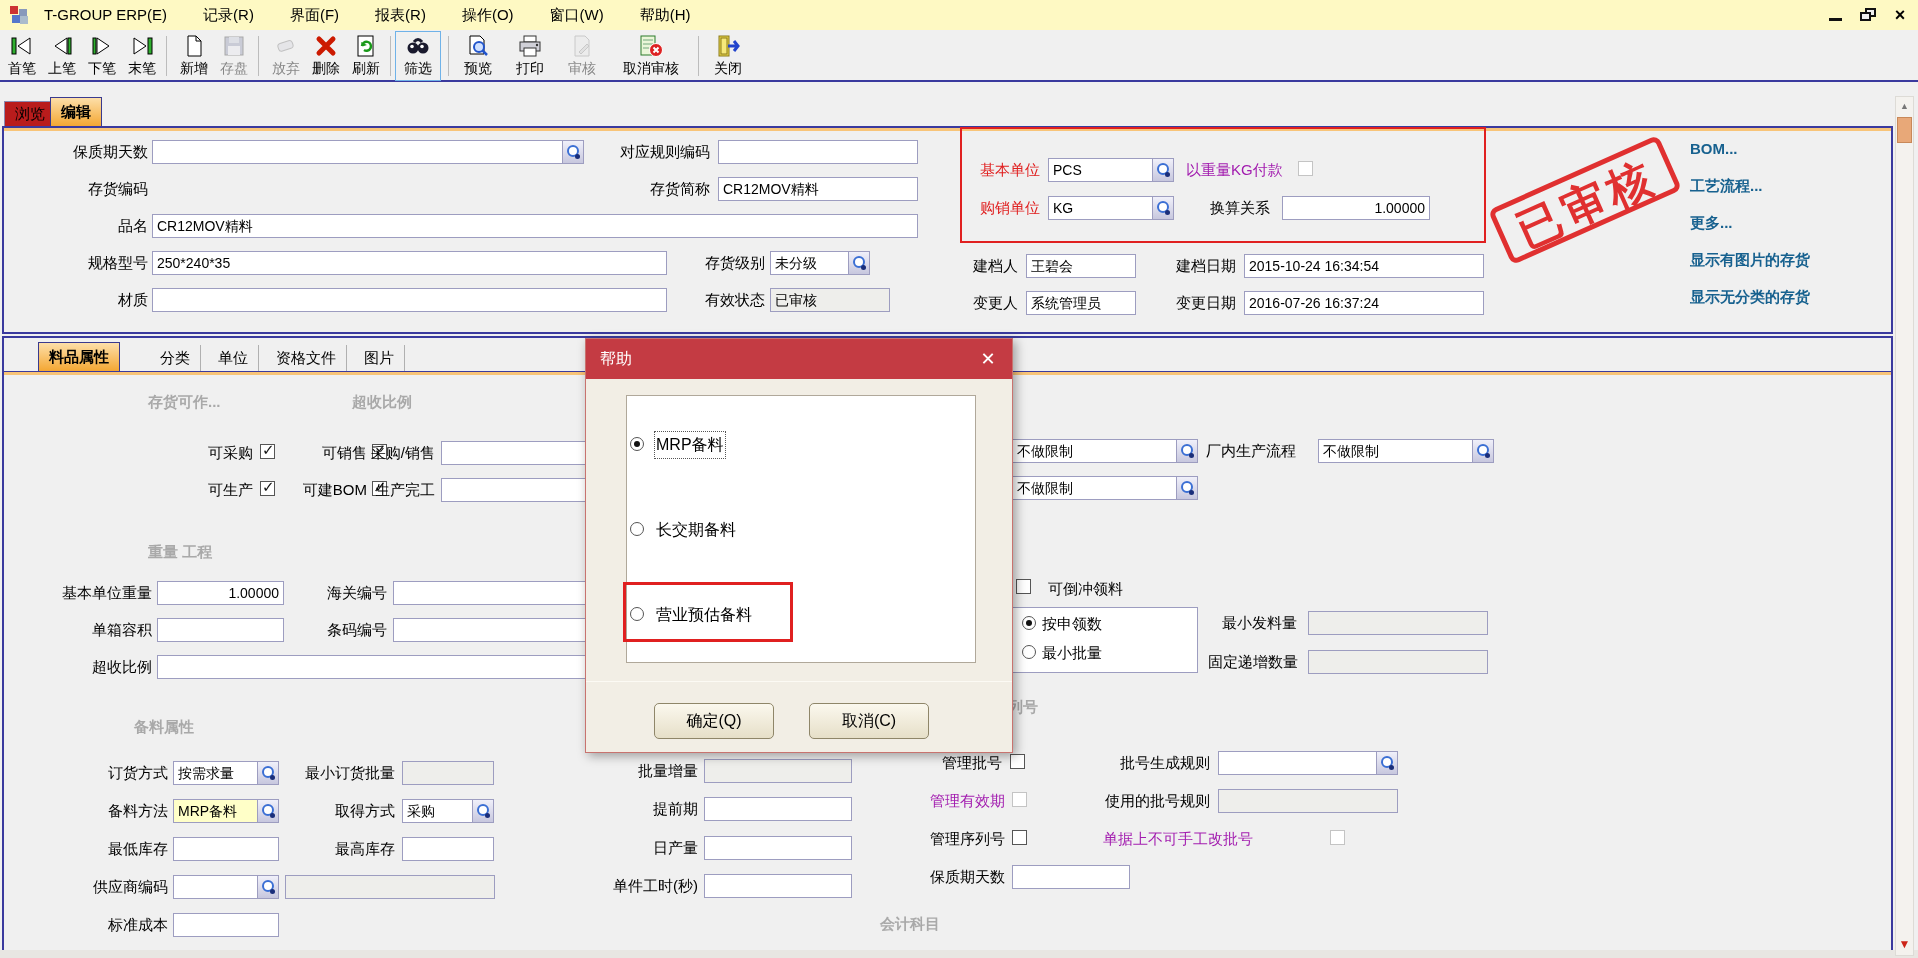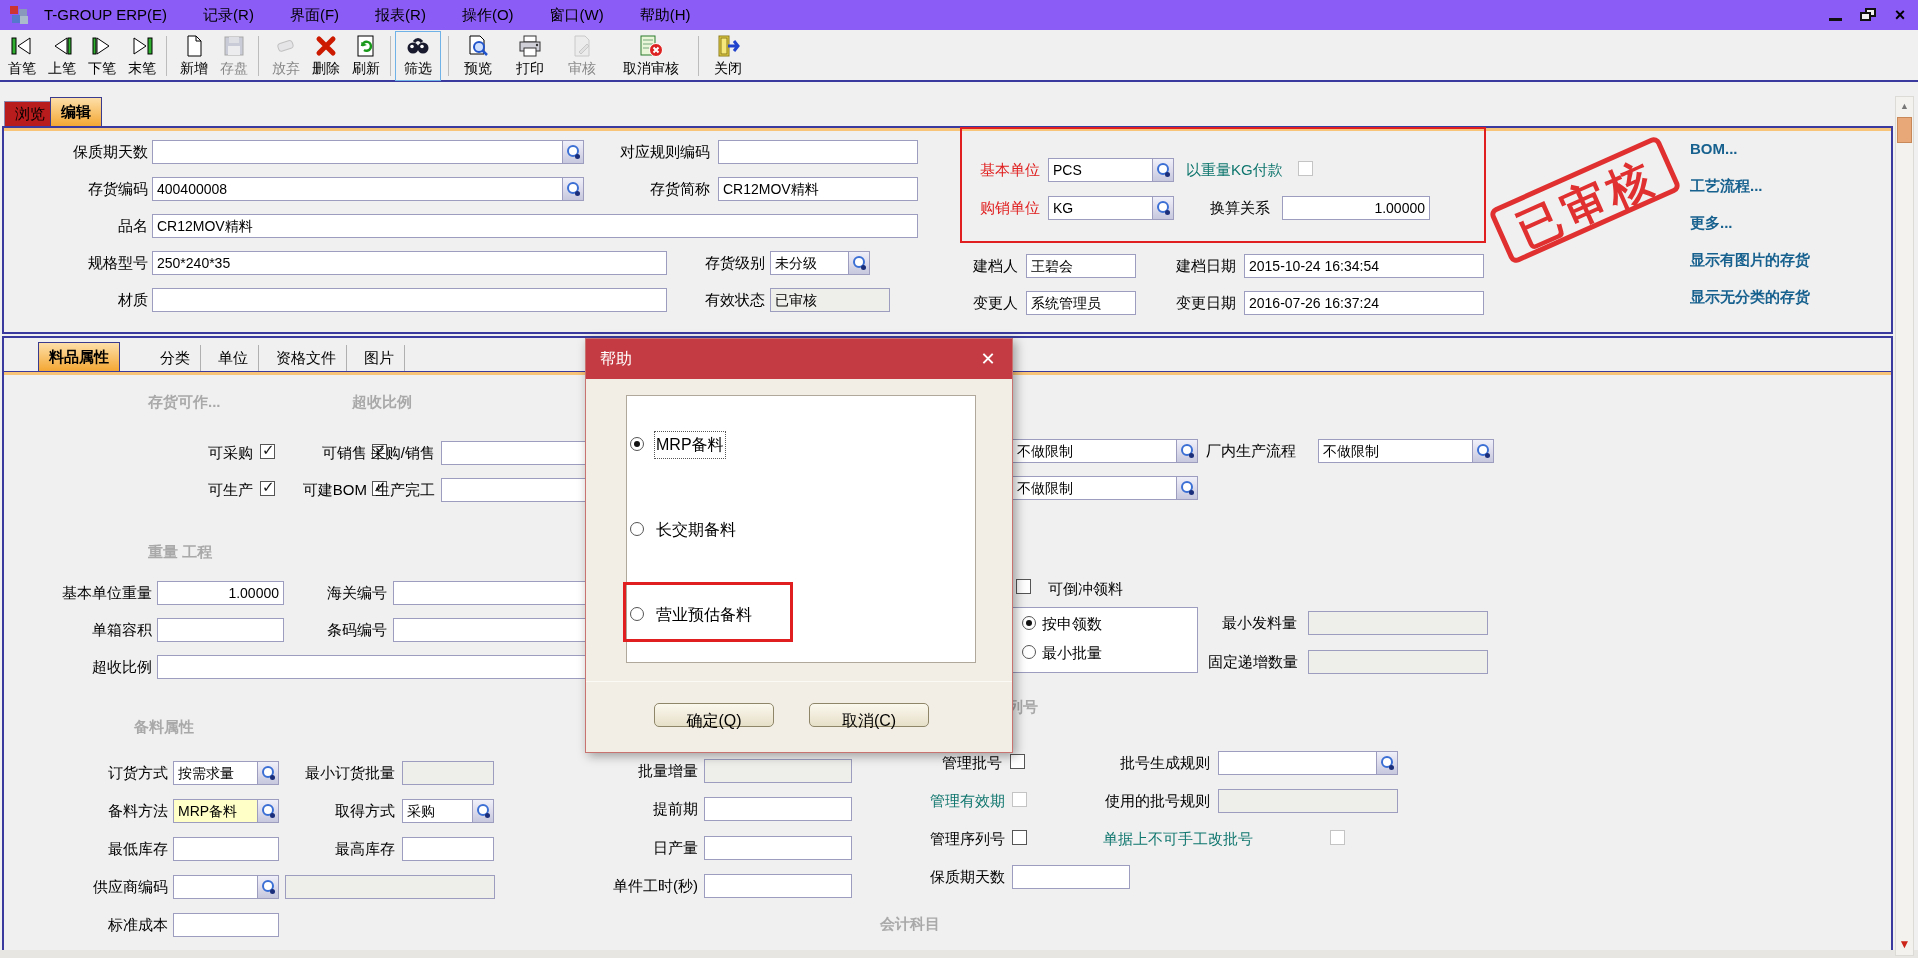--- a/index.html
+++ b/index.html
@@ -1,20 +1,20 @@
 <!DOCTYPE html>
 <html><head>
 <meta charset="utf-8">
 <style>
   html,body{margin:0;padding:0;background:#d8d8d8;}
   *{box-sizing:border-box;}
   .screen{position:relative;width:1918px;height:958px;background:#f0f0f0;overflow:hidden;
           font-family:"Liberation Sans",sans-serif;color:#000;outline:1px solid #9a9a9a;}
   
-  .menubar{position:absolute;left:0;top:0;width:1918px;height:30px;background:#8b5cf6;display:flex;align-items:center;}
+  .menubar{position:absolute;left:0;top:0;width:1918px;height:30px;background:#fef9c3;display:flex;align-items:center;}
   .appicon{position:absolute;left:10px;top:6px;width:18px;height:18px;}
   .appicon i{position:absolute;width:8px;height:8px;}
   .menu-items{display:flex;gap:28px;margin-left:40px;font-size:15px;}
   .menu-item{white-space:nowrap;cursor:default;padding:2px 4px;}
   .winctl{position:absolute;top:4px;width:24px;height:22px;text-align:center;cursor:pointer;}
   .minbar{position:absolute;left:5px;top:14px;width:13px;height:3px;background:#111;}
   .restore-a{position:absolute;left:9px;top:4px;width:11px;height:9px;border:2px solid #111;background:#f0f0f0;}
   .restore-b{position:absolute;left:4px;top:8px;width:11px;height:9px;border:2px solid #111;background:#f0f0f0;}
   .closex{font-size:18px;font-weight:bold;line-height:22px;}
   
@@ -33,21 +33,21 @@
   .panel{position:absolute;border:2px solid #3a3a9e;background:#f0f0f0;}
   .orangeline{position:absolute;background:#f8c478;}
   .navline{position:absolute;background:#3a3a9e;}
   
   .dtab{position:absolute;font-size:15px;padding:0 10px;line-height:26px;height:26px;cursor:pointer;white-space:nowrap;border-right:1px solid #b0b0b0;}
   .dtab.active{background:linear-gradient(#fddfa9,#f4a733);font-weight:bold;border:1px solid #3a3a8e;border-bottom:none;height:29px;line-height:27px;}
   
   .lbl{position:absolute;height:24px;line-height:24px;font-size:15px;text-align:right;white-space:nowrap;}
   .lbl.la{text-align:left;}
   .lbl.red{color:#e02020;}
-  .lbl.dis{color:#0f766e;}
+  .lbl.dis{color:#a21caf;}
   .sect{position:absolute;font-size:15px;font-weight:bold;color:#a9a9a9;white-space:nowrap;}
   .fld{position:absolute;height:24px;background:#fff;border:1px solid #9d9dc0;font-size:14px;line-height:22px;padding:0 4px;}
   .fld .v{display:block;overflow:hidden;white-space:nowrap;}
   .fld.has-lk{padding-right:26px;}
   .fld.ro{background:#eeeeeb;}
   .fld.num .v{text-align:right;}
   .fld.yellow{background:#ffffc8;}
   .lk{position:absolute;right:-1px;top:-1px;width:22px;height:24px;background:linear-gradient(180deg,#f0f0fa,#c7c7de);border:1px solid #9d9dc0;cursor:pointer;}
   .lk::before{content:"";position:absolute;left:4px;top:4px;width:8px;height:8px;border:2px solid #3b6fd4;border-radius:50%;background:#fff;}
   .lk::after{content:"";position:absolute;left:12px;top:13px;width:5px;height:5px;background:#1a2e7a;border-radius:50%;}
@@ -66,21 +66,21 @@
   .dialog{position:absolute;left:585px;top:338px;width:428px;height:415px;background:#f2eee5;
           border:1px solid #c8736f;box-shadow:3px 3px 10px rgba(0,0,0,.35);z-index:10;}
   .dlg-title{position:absolute;left:0;top:0;right:0;height:40px;background:#c43b43;color:#fff;
              font-size:16px;line-height:40px;padding-left:14px;}
   .dlg-close{position:absolute;right:12px;top:8px;width:24px;height:24px;color:#fff;font-size:18px;
              text-align:center;line-height:24px;cursor:pointer;}
   .dlg-box{position:absolute;left:40px;top:56px;width:350px;height:268px;background:#fff;border:1px solid #b0a89a;}
   .dlg-opt-label{position:absolute;font-size:16px;line-height:24px;white-space:nowrap;cursor:pointer;}
   .dlg-opt-label.focusrect{outline:1px dotted #555;outline-offset:1px;}
   .dlg-footer-line{position:absolute;left:0;top:342px;width:426px;height:1px;background:#d8d2c2;border-bottom:1px solid #fcfaf4;}
-  .dlg-btn{position:absolute;top:364px;width:120px;height:24px;background:linear-gradient(#fbf8ee,#e6dfc8);
+  .dlg-btn{position:absolute;top:364px;width:120px;height:36px;background:linear-gradient(#fbf8ee,#e6dfc8);
            border:1px solid #8f8669;border-radius:5px;font-size:16px;text-align:center;line-height:34px;cursor:pointer;
            font-family:"Liberation Sans",sans-serif;}
   
   .scroll{position:absolute;left:1895px;top:96px;width:19px;height:860px;background:#f4f2ee;border:1px solid #dddbd6;}
   .scr-up{position:absolute;left:0;top:0;width:17px;height:18px;text-align:center;font-size:9px;color:#777;line-height:18px;cursor:pointer;}
   .scr-thumb{position:absolute;left:1px;top:20px;width:15px;height:26px;background:#e8a878;border:1px solid #c88858;cursor:pointer;}
   .scr-down{position:absolute;left:0;bottom:2px;width:17px;height:18px;text-align:center;font-size:12px;color:#cc2418;line-height:18px;cursor:pointer;}
   .bottomstrip{position:absolute;left:0;top:950px;width:1918px;height:8px;background:#e8e6e2;}
 </style>
 </head>
@@ -246,24 +246,20 @@
   <div class="fld has-lk" style="left:152px;top:140px;width:432px">
       <span class="v"></span>
       <span class="lk"></span>
     </div>
   <span class="lbl" style="left:585px;top:140px;width:125px">对应规则编码</span>
   <div class="fld" style="left:718px;top:140px;width:200px">
       <span class="v"></span>
     </div>
 
   <span class="lbl" style="left:20px;top:177px;width:128px">存货编码</span>
-  <div class="fld has-lk" style="left:152px;top:177px;width:432px">
-      <span class="v">400400008</span>
-      <span class="lk"></span>
-    </div>
   <span class="lbl" style="left:585px;top:177px;width:125px">存货简称</span>
   <div class="fld" style="left:718px;top:177px;width:200px">
       <span class="v">CR12MOV精料</span>
     </div>
 
   <span class="lbl" style="left:20px;top:214px;width:128px">品名</span>
   <div class="fld" style="left:152px;top:214px;width:766px">
       <span class="v">CR12MOV精料</span>
     </div>
 

